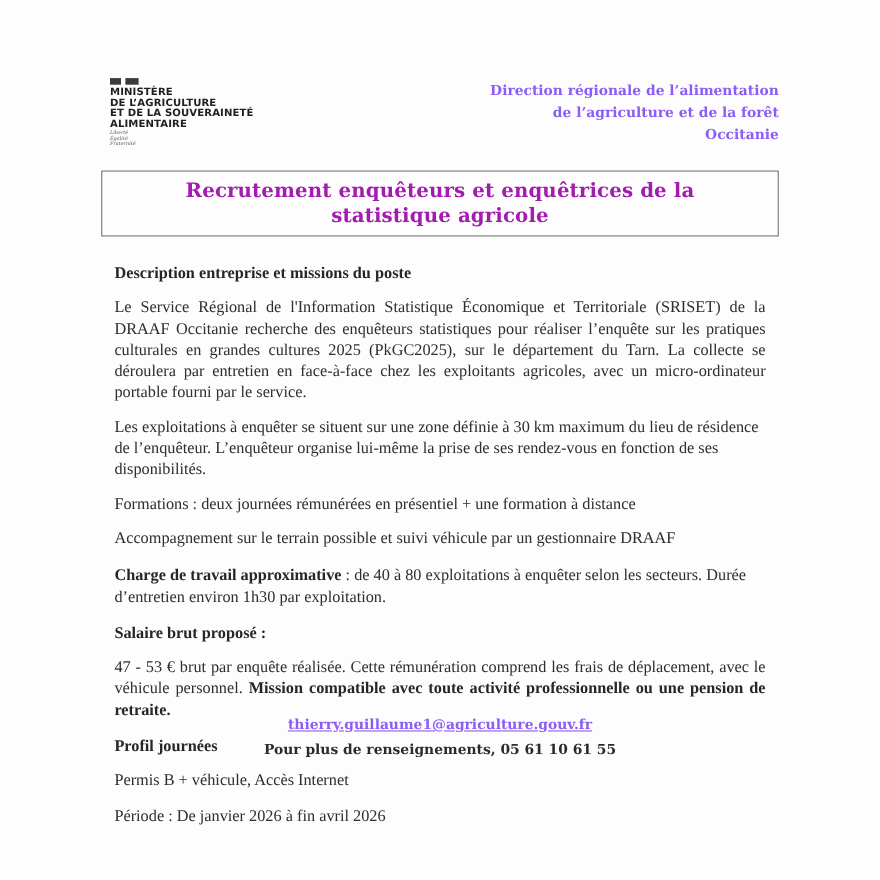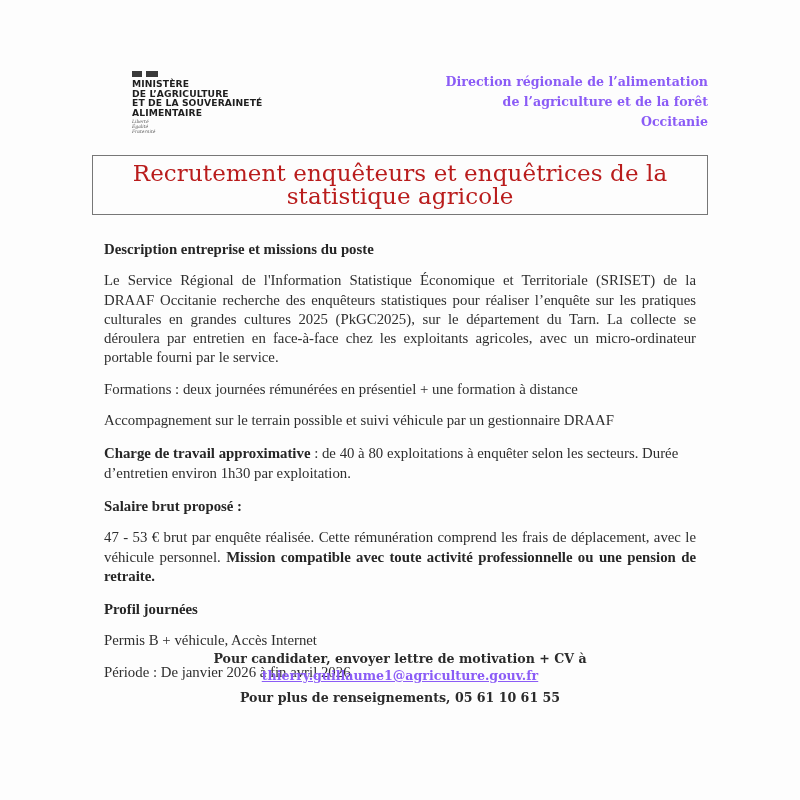--- a/index.html
+++ b/index.html
@@ -1,29 +1,29 @@
 <!DOCTYPE html>
 <html><head>
 <meta charset="utf-8">
 <style>
   html, body { margin: 0; padding: 0; background: #ffffff; }
   body { width: 800px; height: 800px; position: relative; overflow: hidden; color: #2a2a2a; }
   .page { position: absolute; left: 0; top: 0; width: 800px; height: 800px; background: #fdfdfd; }
 
-  .logo { position: absolute; left: 100px; top: 71px; margin-left: 32px; }
+  .logo { position: absolute; left: 100px; top: 71px; }
   .logo-mark { display: flex; gap: 4px; margin-bottom: 2px; }
   .logo-mark span { display: block; width: 10px; height: 6px; background: #3a3a3a; }
   .logo-mark span.b { width: 12px; }
   .logo-name { font-family: "DejaVu Sans", sans-serif; font-weight: bold; font-size: 9.2px; line-height: 9.6px; color: #1f1f1f; letter-spacing: 0.1px; }
   .logo-motto { font-family: "DejaVu Serif", serif; font-style: italic; font-size: 4.5px; line-height: 5px; color: #555; margin-top: 2px; }
 
   .direction { position: absolute; right: 92px; top: 72px; text-align: right; font-family: "DejaVu Serif", serif; font-weight: bold; font-size: 12.6px; line-height: 20px; color: #8b5cf6; }
 
   .title-box { position: absolute; left: 92px; top: 155px; width: 616px; height: 60px; border: 1px solid #777; box-sizing: border-box; display: flex; align-items: center; justify-content: center; text-align: center; }
-  .title-box h1 { margin: 0; font-family: "DejaVu Serif", serif; font-weight: 400; font-size: 23px; line-height: 23px; color: #b91c1c; letter-spacing: 0.1px; }
+  .title-box h1 { margin: 0; font-family: "DejaVu Serif", serif; font-weight: 700; font-size: 18px; line-height: 23px; color: #a21caf; letter-spacing: 0.1px; }
 
   .body { position: absolute; left: 92px; top: 228px; width: 616px; font-family: "Liberation Serif", serif; font-size: 14.8px; line-height: 19.3px; color: #2e2e2e; }
   .body p { margin: 12px; }
   .just { text-align: justify; }
   .h { font-weight: bold; color: #262626; }
   .gap-s { margin-top: 7px !important; }
   .gap-l { margin-top: 14px !important; }
   .profile-line { margin-top: 6px !important; }
 
   .contact { position: absolute; left: 92px; top: 650px; width: 616px; text-align: center; font-family: "DejaVu Serif", serif; font-weight: bold; font-size: 12.6px; color: #2b2b2b; }
@@ -63,32 +63,32 @@
   <div class="title-box">
     <h1>
       <span>Recrutement enquêteurs et enquêtrices de la</span><br>
       <span>statistique agricole</span>
     </h1>
   </div>
 
   <div class="body">
     <p class="h">Description entreprise et missions du poste</p>
     <p class="just">Le Service Régional de l'Information Statistique Économique et Territoriale (SRISET) de la DRAAF Occitanie recherche des enquêteurs statistiques pour réaliser l’enquête sur les pratiques culturales en grandes cultures 2025 (PkGC2025), sur le département du Tarn. La collecte se déroulera par entretien en face-à-face chez les exploitants agricoles, avec un micro-ordinateur portable fourni par le service.</p>
+    <p class="gap-s">Les exploitations à enquêter se situent sur une zone définie à 30 km maximum du lieu de résidence de l’enquêteur. L’enquêteur organise lui-même la prise de ses rendez-vous en fonction de ses disponibilités.</p>
     <p>Formations : deux journées  rémunérées en présentiel + une formation à distance</p>
     <p>Accompagnement sur le terrain possible et suivi véhicule par un gestionnaire DRAAF</p>
 
     <p class="gap-l"><span class="h">Charge de travail approximative</span><span> : de 40 à 80 exploitations à enquêter selon les secteurs. Durée d’entretien environ 1h30 par exploitation.</span></p>
 
     <p class="h gap-l">Salaire brut proposé :</p>
     <p class="just"><span>47 - 53 € brut par enquête réalisée. Cette rémunération comprend les frais de déplacement, avec le véhicule personnel. </span><span class="h">Mission compatible avec toute activité professionnelle ou une pension de retraite.</span></p>
 
     <p class="h gap-l">Profil journées</p>
     <p class="profile-line">Permis B + véhicule, Accès Internet</p>
     <p class="profile-line">Période :  De janvier 2026 à fin avril 2026</p>
   </div>
 
   <div class="contact">
-    <div class="l1">Pour candidater,  envoyer lettre de motivation + CV à</div>
     <a href="mailto:thierry.guillaume1@agriculture.gouv.fr">thierry.guillaume1@agriculture.gouv.fr</a>
     <div class="l3">Pour plus de renseignements, 05 61 10 61 55</div>
   </div>
 
 </div>
 
 </body></html>

